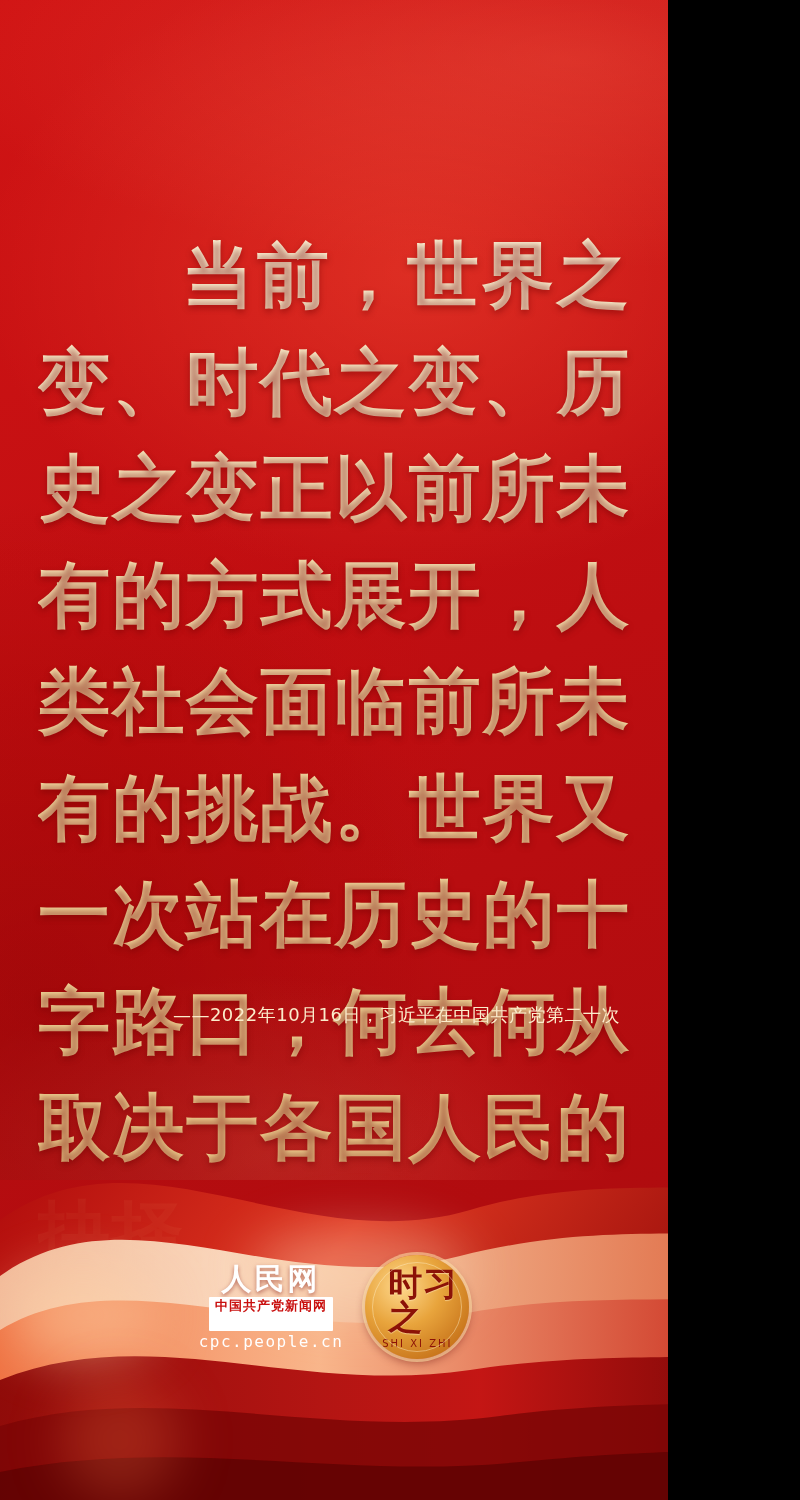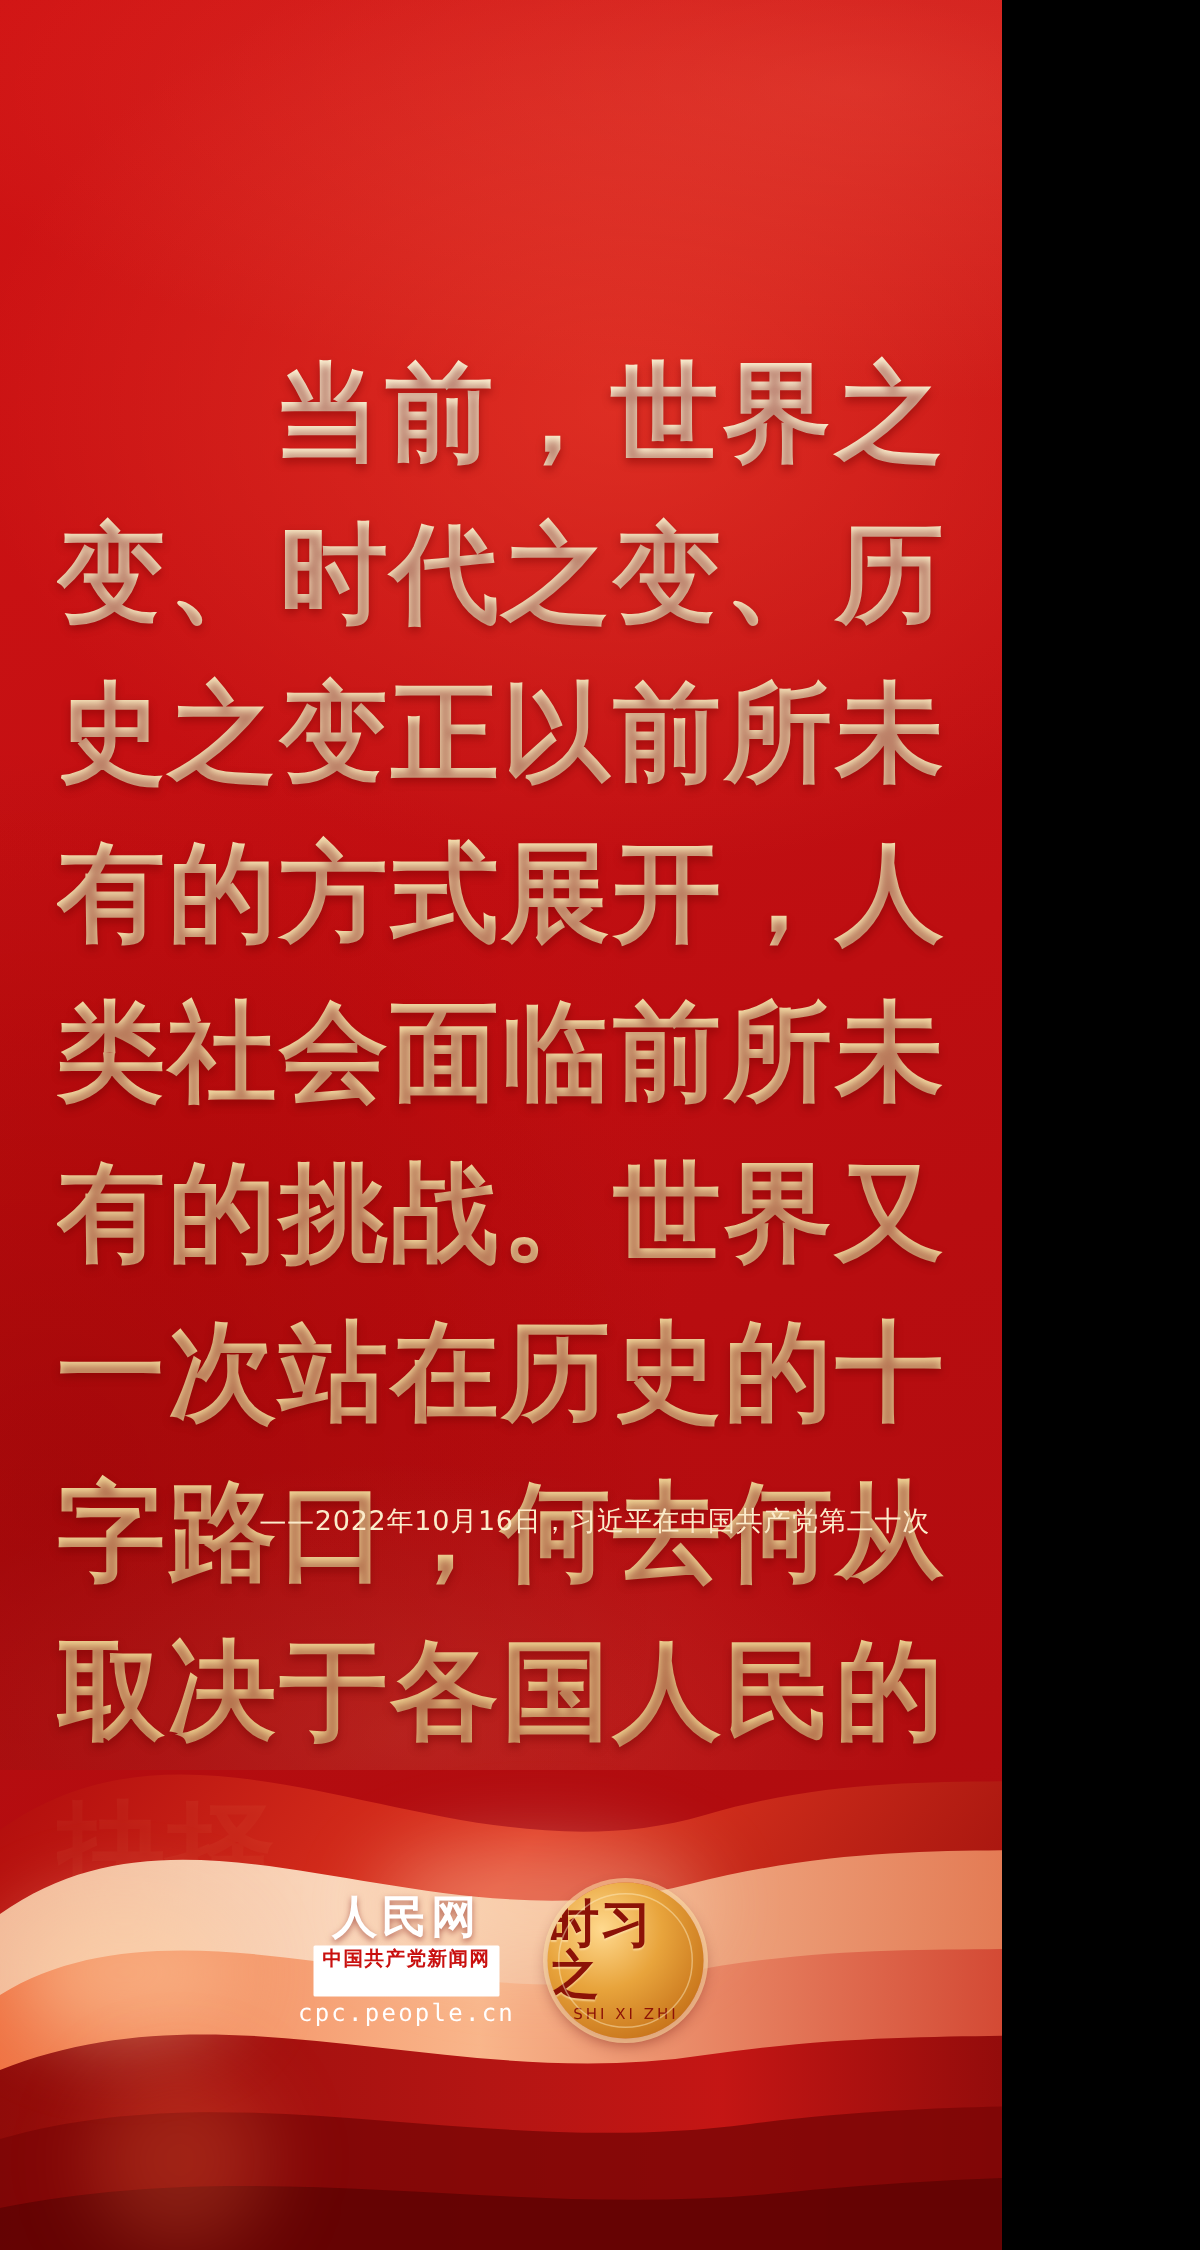--- a/index.html
+++ b/index.html
@@ -150,20 +150,21 @@
     border: 1px solid rgba(255,240,200,0.45);
   }
   .seal .seal-main {
     color: #8c1207;
     font-family: "DejaVu Serif", "Liberation Serif", serif;
     font-weight: bold;
     font-size: 34px;
     letter-spacing: 1px;
     line-height: 1;
     text-shadow: 0 1px 1px rgba(255,230,180,0.6);
+    margin-left: 23px;
   }
   .seal .seal-pinyin {
     color: #8c1207;
     font-family: "DejaVu Sans", "Liberation Sans", sans-serif;
     font-size: 10px;
     letter-spacing: 2px;
     margin-top: 5px;
     line-height: 1;
   }
 </style>

